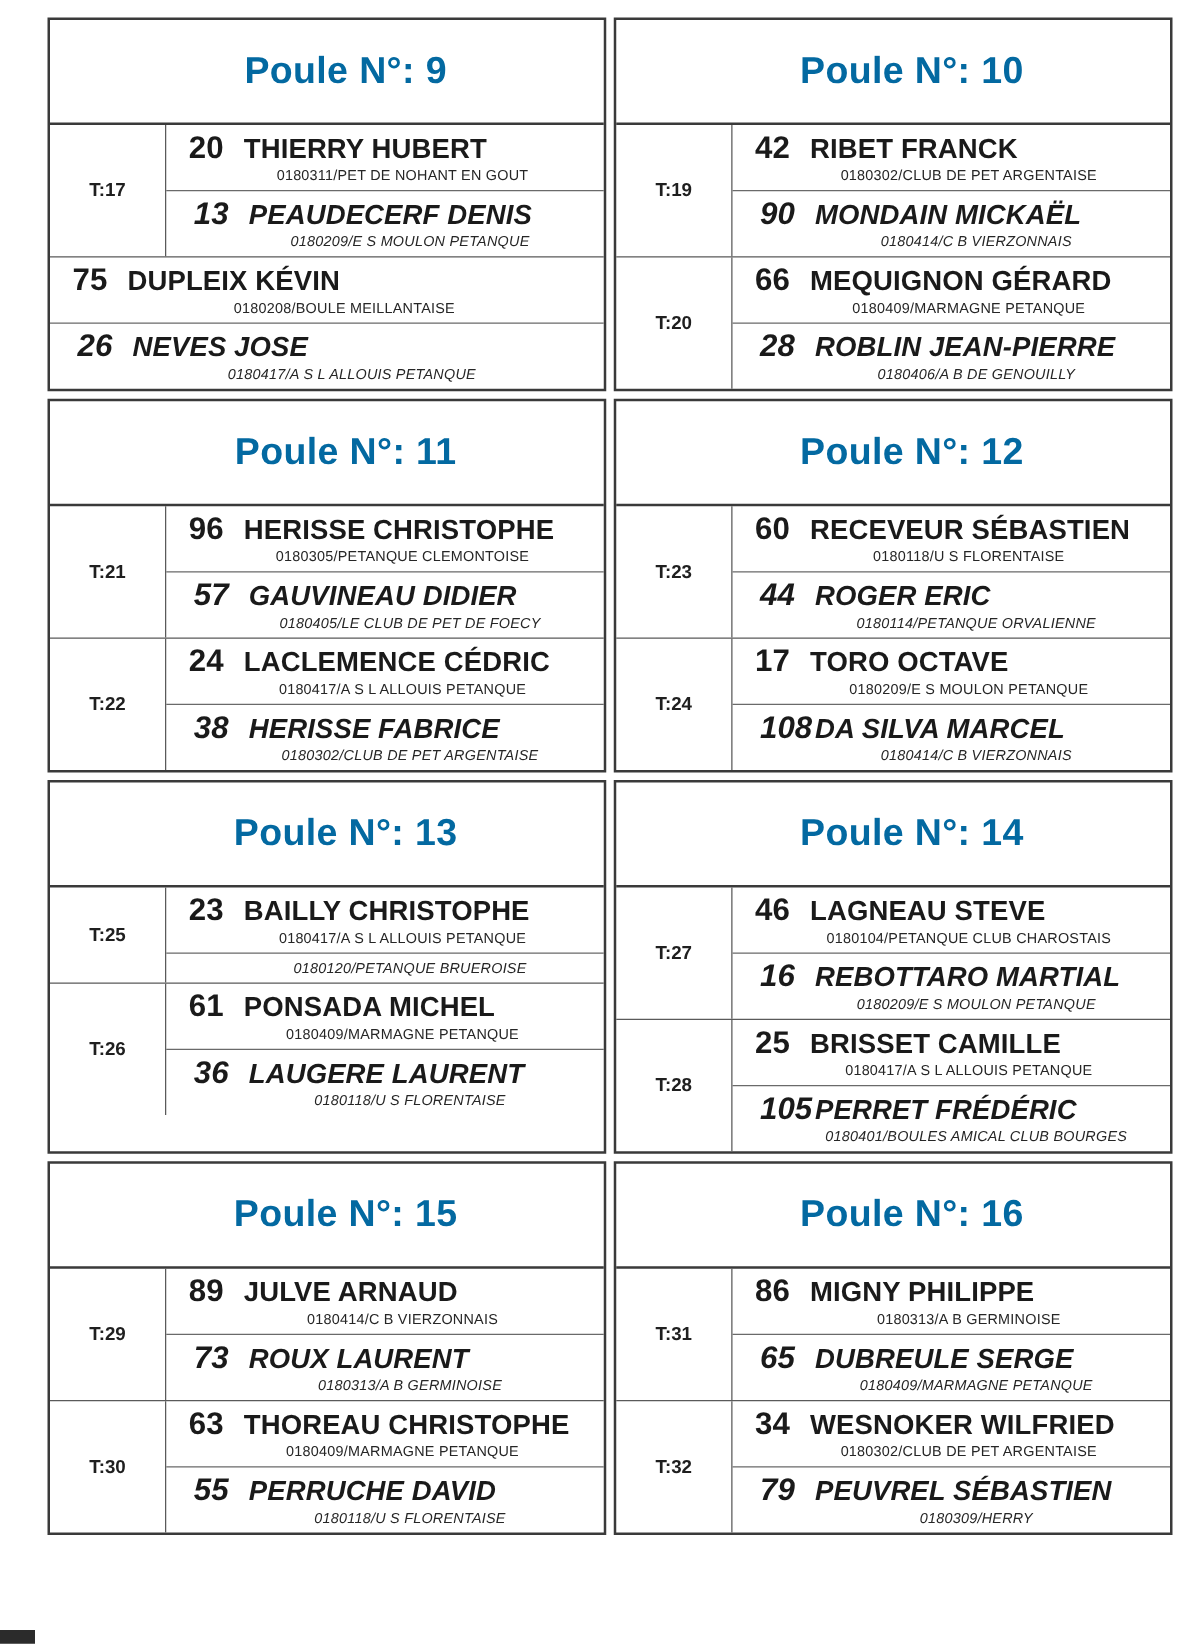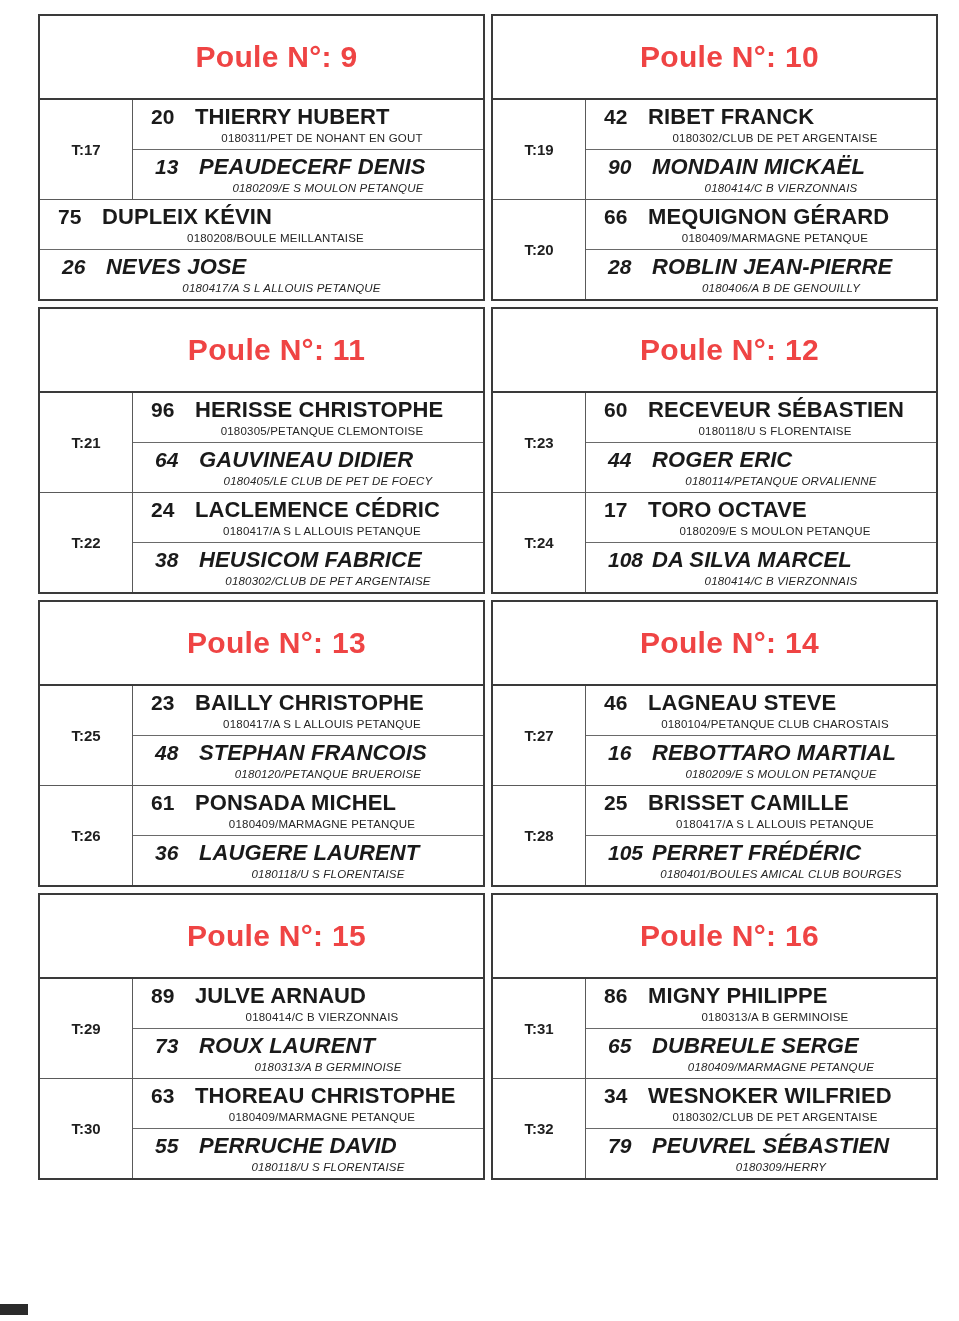--- a/index.html
+++ b/index.html
@@ -45,21 +45,21 @@
     border-bottom: 2px solid #3a3a3a;
     display: flex;
     align-items: center;
     justify-content: center;
     box-sizing: border-box;
   }
   .poule-title {
     font-size: 30px;
     font-weight: bold;
     letter-spacing: 0.3px;
-    color: #ef4444;
+    color: #0369a1;
     white-space: pre;
     padding-left: 30px;
   }
 
   .poule-body {
     display: block;
   }
 
   .terrain-block {
     display: flex;
@@ -94,21 +94,21 @@
     border-bottom: 1px solid #6a6a6a;
   }
   .team:last-child { border-bottom: none; }
 
   .team-main {
     display: flex;
     align-items: baseline;
     padding-left: 18px;
   }
   .team-num {
-    font-size: 21px;
+    font-size: 25px;
     font-weight: bold;
     min-width: 44px;
     color: #1a1a1a;
   }
   .team-name {
     font-size: 22px;
     font-weight: bold;
     color: #1a1a1a;
     letter-spacing: 0.1px;
   }
@@ -252,21 +252,21 @@
             <div class="teams">
               <div class="team">
                 <div class="team-main">
                   <span class="team-num">96</span>
                   <span class="team-name">HERISSE CHRISTOPHE</span>
                 </div>
                 <div class="team-club">0180305/PETANQUE CLEMONTOISE</div>
               </div>
               <div class="team alt">
                 <div class="team-main">
-                  <span class="team-num">64</span>
+                  <span class="team-num">57</span>
                   <span class="team-name">GAUVINEAU DIDIER</span>
                 </div>
                 <div class="team-club">0180405/LE CLUB DE PET  DE FOECY</div>
               </div>
             </div>
           </div>
           <div class="terrain-block">
             <div class="terrain-cell">
               <div class="terrain-label">T:22</div>
             </div>
@@ -274,21 +274,21 @@
               <div class="team">
                 <div class="team-main">
                   <span class="team-num">24</span>
                   <span class="team-name">LACLEMENCE CÉDRIC</span>
                 </div>
                 <div class="team-club">0180417/A S L  ALLOUIS  PETANQUE</div>
               </div>
               <div class="team alt">
                 <div class="team-main">
                   <span class="team-num">38</span>
-                  <span class="team-name">HEUSICOM FABRICE</span>
+                  <span class="team-name">HERISSE FABRICE</span>
                 </div>
                 <div class="team-club">0180302/CLUB DE PET  ARGENTAISE</div>
               </div>
             </div>
           </div>
         </div>
       </div>
       <div class="poule">
         <div class="poule-header">
           <div class="poule-title">Poule N°: 12</div>
@@ -349,24 +349,20 @@
             </div>
             <div class="teams">
               <div class="team">
                 <div class="team-main">
                   <span class="team-num">23</span>
                   <span class="team-name">BAILLY CHRISTOPHE</span>
                 </div>
                 <div class="team-club">0180417/A S L  ALLOUIS  PETANQUE</div>
               </div>
               <div class="team alt">
-                <div class="team-main">
-                  <span class="team-num">48</span>
-                  <span class="team-name">STEPHAN FRANCOIS</span>
-                </div>
                 <div class="team-club">0180120/PETANQUE BRUEROISE</div>
               </div>
             </div>
           </div>
           <div class="terrain-block">
             <div class="terrain-cell">
               <div class="terrain-label">T:26</div>
             </div>
             <div class="teams">
               <div class="team">

